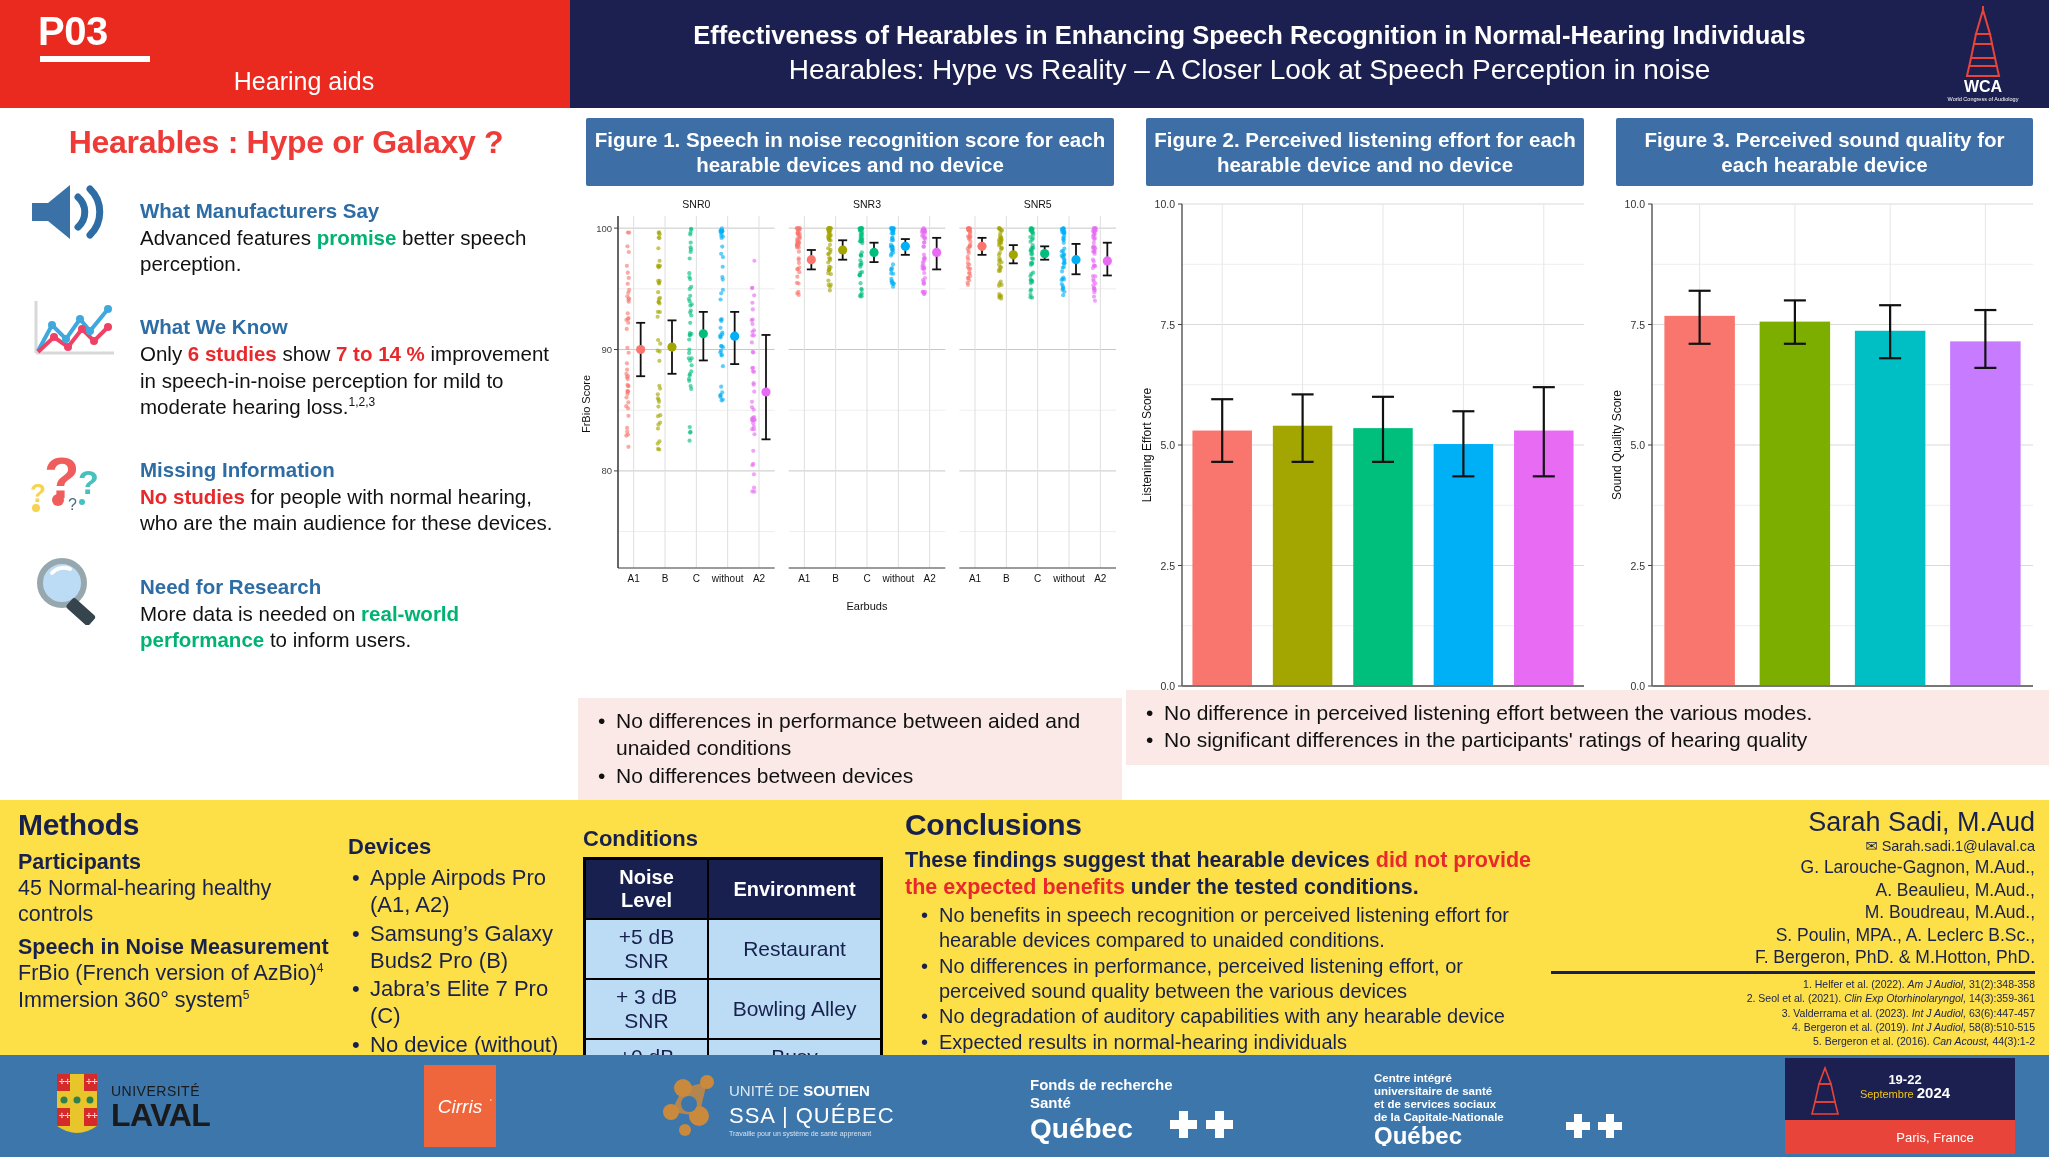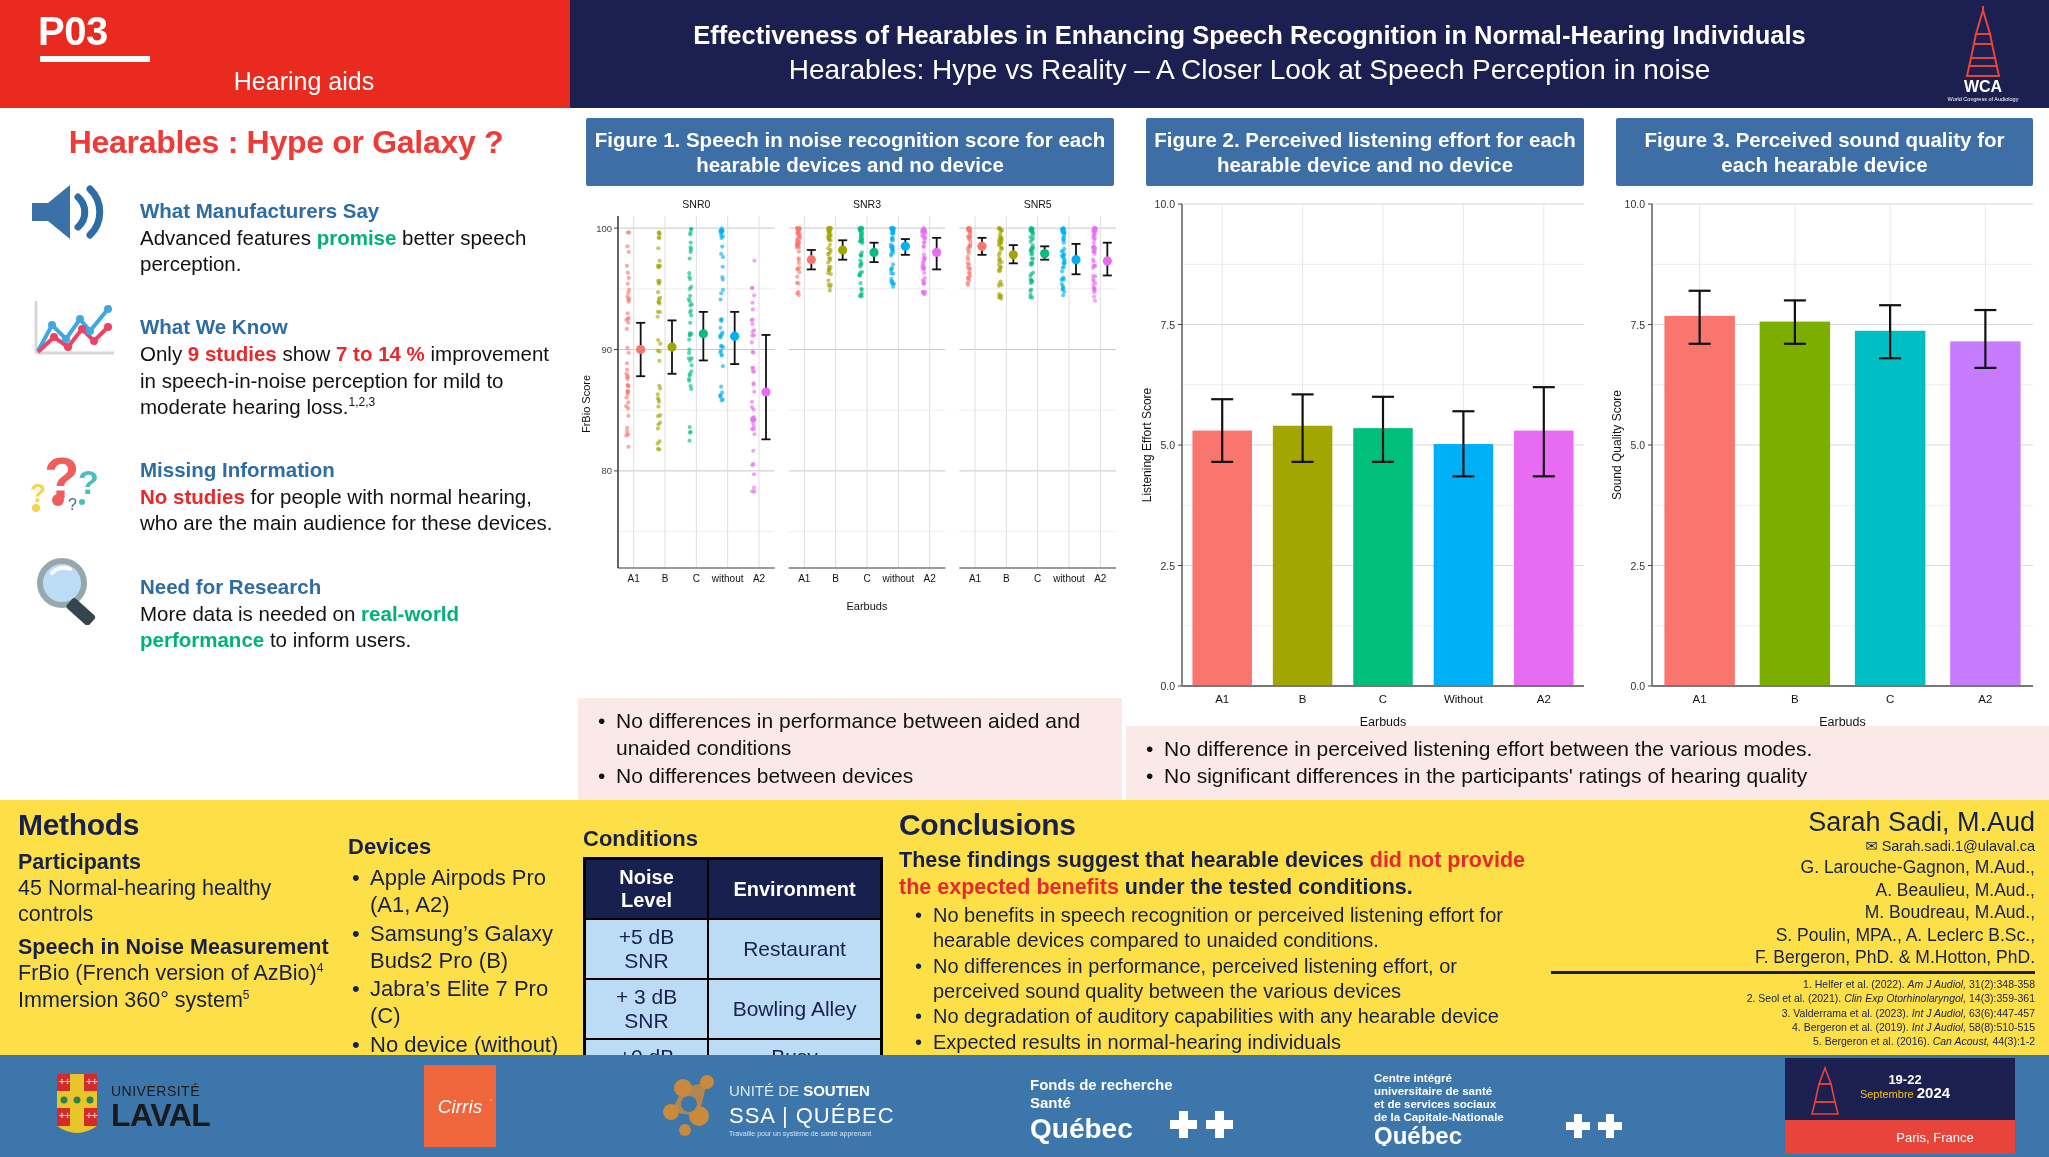--- a/index.html
+++ b/index.html
@@ -66,21 +66,21 @@
   .note-box li:before { content: "•"; position: absolute; left: 4px; }
 
   
   .bottom-panel {
     background: #fde047; height: 255px; width: 100%;
     display: flex; padding: 8px 14px 0 18px; color: #18214e; position: relative;
   }
   .bp-methods { width: 330px; flex: none; padding-right: 8px; }
   .bp-devices { width: 235px; flex: none; padding-top: 26px; }
   .bp-conditions { width: 300px; flex: none; padding-top: 18px; }
-  .bp-conclusions { width: 660px; flex: none; padding-left: 16px; }
+  .bp-conclusions { width: 660px; flex: none; padding-left: 22px; }
   .bp-authors { flex: 1; padding-left: 8px; text-align: right; }
 
   .sec-head { font-size: 30px; font-weight: bold; margin-bottom: 5px; letter-spacing: -0.3px; }
   .sub-head { font-size: 21.5px; font-weight: bold; margin-top: 8px; }
   .body-txt { font-size: 21.5px; line-height: 1.22; }
   .dev-head { font-size: 22px; font-weight: bold; margin-bottom: 4px; }
   .dev-list { list-style: none; font-size: 22px; line-height: 1.24; }
   .dev-list li { position: relative; padding-left: 22px; margin-bottom: 1px; }
   .dev-list li:before { content: "•"; position: absolute; left: 4px; }
 
@@ -180,21 +180,21 @@
           <circle cx="26" cy="40" r="4" fill="#ef4066"></circle>
             <circle cx="40" cy="50" r="4" fill="#ef4066"></circle>
           <circle cx="54" cy="32" r="4" fill="#ef4066"></circle>
             <circle cx="66" cy="44" r="4" fill="#ef4066"></circle>
           <circle cx="80" cy="30" r="4" fill="#ef4066"></circle>
         </svg>
       </div>
       <div class="point-body">
         <div class="point-title">What We Know</div>
         <div class="point-text">
-          <span>Only </span><span class="hl-red">9 studies</span><span> show </span><span class="hl-red">7 to 14 %</span><span> improvement in speech-in-noise perception for mild to moderate hearing loss.</span><span class="sup">1,2,3</span>
+          <span>Only </span><span class="hl-red">6 studies</span><span> show </span><span class="hl-red">7 to 14 %</span><span> improvement in speech-in-noise perception for mild to moderate hearing loss.</span><span class="sup">1,2,3</span>
         </div>
       </div>
     </div>
 
     <div class="point">
       <div class="point-icon">
         <svg width="92" height="72" viewBox="0 0 92 72">
           <text x="16" y="58" font-size="58" font-weight="bold" fill="#ef5d5d">?</text>
           <text x="50" y="54" font-size="34" font-weight="bold" fill="#46c1bd">?</text>
           <text x="2" y="62" font-size="26" font-weight="bold" fill="#f7d352">?</text>
@@ -1151,21 +1151,21 @@
           <line x1="40" y1="130.5" x2="44" y2="130.5" stroke="#444" stroke-width="1"></line>
           <text x="37" y="14" text-anchor="end" font-size="10.5" fill="#333">10.0</text>
           <line x1="40" y1="10" x2="44" y2="10" stroke="#444" stroke-width="1"></line>
           <text x="234.5" y="532" text-anchor="middle" font-size="12.5" fill="#111">Earbuds</text>
           <text x="13" y="251" text-anchor="middle" font-size="12" fill="#111" transform="rotate(-90 13 251)">Sound Quality Score</text>
         </svg>
     </div>
   </div>
 </div>
 
-<div style="position:absolute; left:1126px; top:726px; width:923px;" class="note-box">
+<div style="position:absolute; left:1126px; top:690px; width:923px;" class="note-box">
   <ul>
     <li>No difference in perceived listening effort between the various modes.</li>
     <li>No significant differences in the participants' ratings of hearing quality</li>
   </ul>
 </div>
 
 <div class="bottom-panel">
 
   <div class="bp-methods">
     <div class="sec-head">Methods</div>

